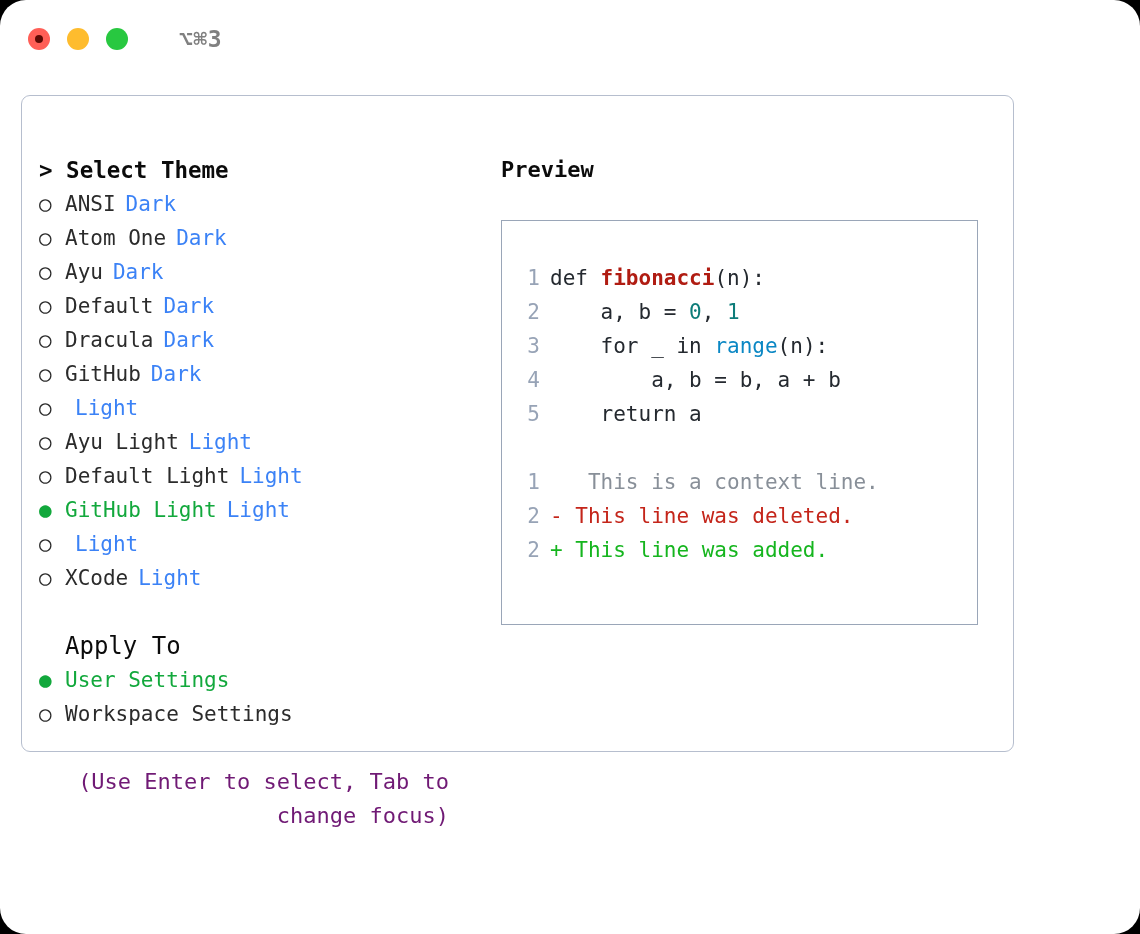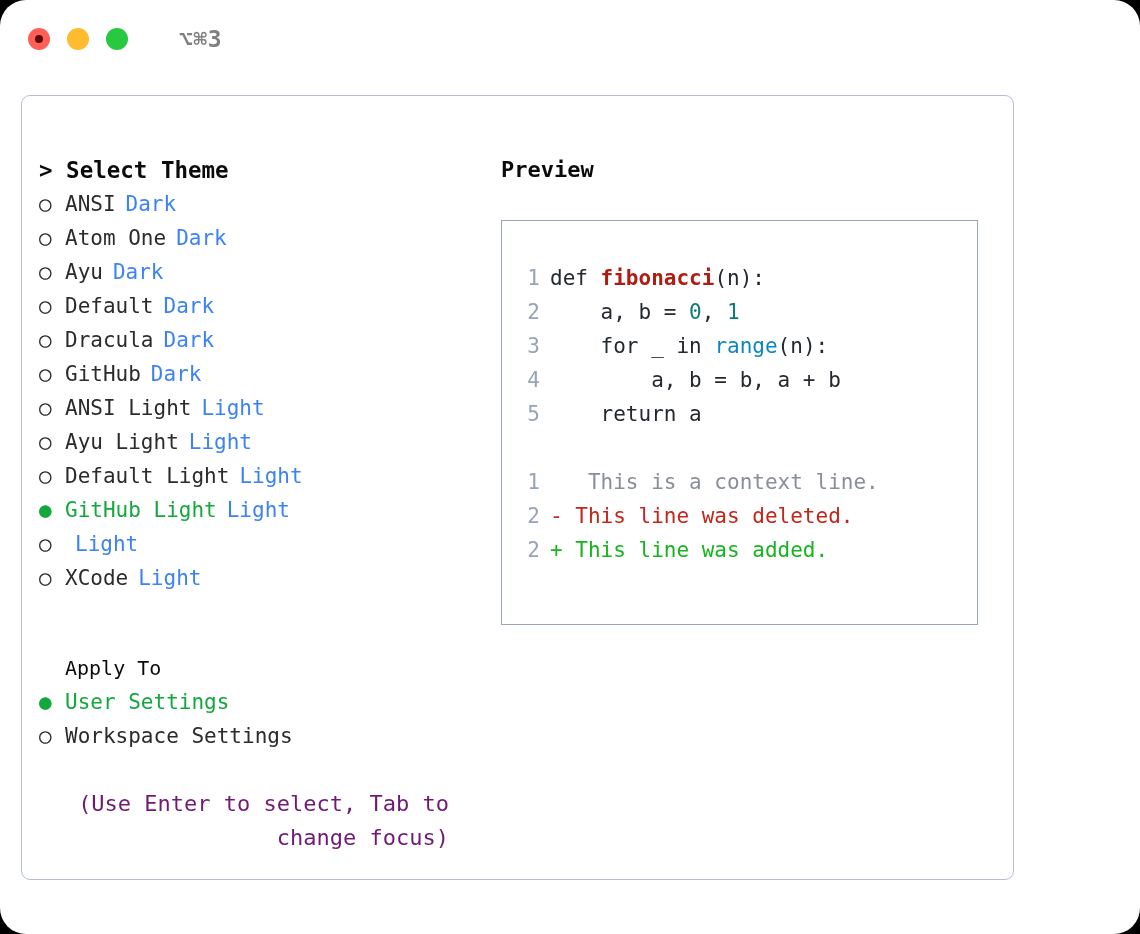--- a/index.html
+++ b/index.html
@@ -48,21 +48,21 @@
     font-size: 23px;
     font-weight: bold;
     color: #808080;
     letter-spacing: 0.5px;
   }
 
   
   .panel {
     position: absolute;
     left: 21px; top: 95px;
-    width: 993px; height: 785px;
+    width: 993px; height: 657px;
     border: 1.6px solid #b6bece;
     border-radius: 9px;
     background: #ffffff;
   }
 
   .panel-inner {
     position: absolute;
     left: 0; top: 0;
     width: 100%; height: 100%;
   }
@@ -98,27 +98,26 @@
     font-size: 21px;
     color: #2b2b2b;
     line-height: 34px;
   }
   .row.selected .bullet { color: #12a83c; }
   .row .name { color: #2b2b2b; }
   .row.selected .name { color: #12a83c; }
   .row .cat { color: #3b82f6; margin-left: 10px; }
 
   .group-label {
-    font-size: 20px;
+    font-size: 24px;
     color: #0b0b0b;
     line-height: 34px;
     height: 34px;
     padding-left: 26px;
     white-space: pre;
-    margin-top: 22px;
   }
 
   .spacer-sm { height: 34px; }
 
   .hint {
     margin-top: 34px;
     font-size: 22px;
     line-height: 34px;
     color: #701a75;
     width: 410px;
@@ -194,21 +193,21 @@
       <div class="left-col">
         <div class="heading">&gt; Select Theme</div>
 
         <div class="list" id="theme-list">
             <div class="row"><span class="bullet">○</span><span class="name">ANSI</span><span class="cat">Dark</span></div>
             <div class="row"><span class="bullet">○</span><span class="name">Atom One</span><span class="cat">Dark</span></div>
             <div class="row"><span class="bullet">○</span><span class="name">Ayu</span><span class="cat">Dark</span></div>
             <div class="row"><span class="bullet">○</span><span class="name">Default</span><span class="cat">Dark</span></div>
             <div class="row"><span class="bullet">○</span><span class="name">Dracula</span><span class="cat">Dark</span></div>
             <div class="row"><span class="bullet">○</span><span class="name">GitHub</span><span class="cat">Dark</span></div>
-            <div class="row"><span class="bullet">○</span><span class="name">ANSI Light</span><span class="cat">Light</span></div>
+            <div class="row"><span class="bullet">○</span><span class="cat">Light</span></div>
             <div class="row"><span class="bullet">○</span><span class="name">Ayu Light</span><span class="cat">Light</span></div>
             <div class="row"><span class="bullet">○</span><span class="name">Default Light</span><span class="cat">Light</span></div>
             <div class="row selected"><span class="bullet">●</span><span class="name">GitHub Light</span><span class="cat">Light</span></div>
             <div class="row"><span class="bullet">○</span><span class="cat">Light</span></div>
             <div class="row"><span class="bullet">○</span><span class="name">XCode</span><span class="cat">Light</span></div>
           </div>
 
         <div class="spacer-sm"></div>
 
         <div class="group-label">Apply To</div>

